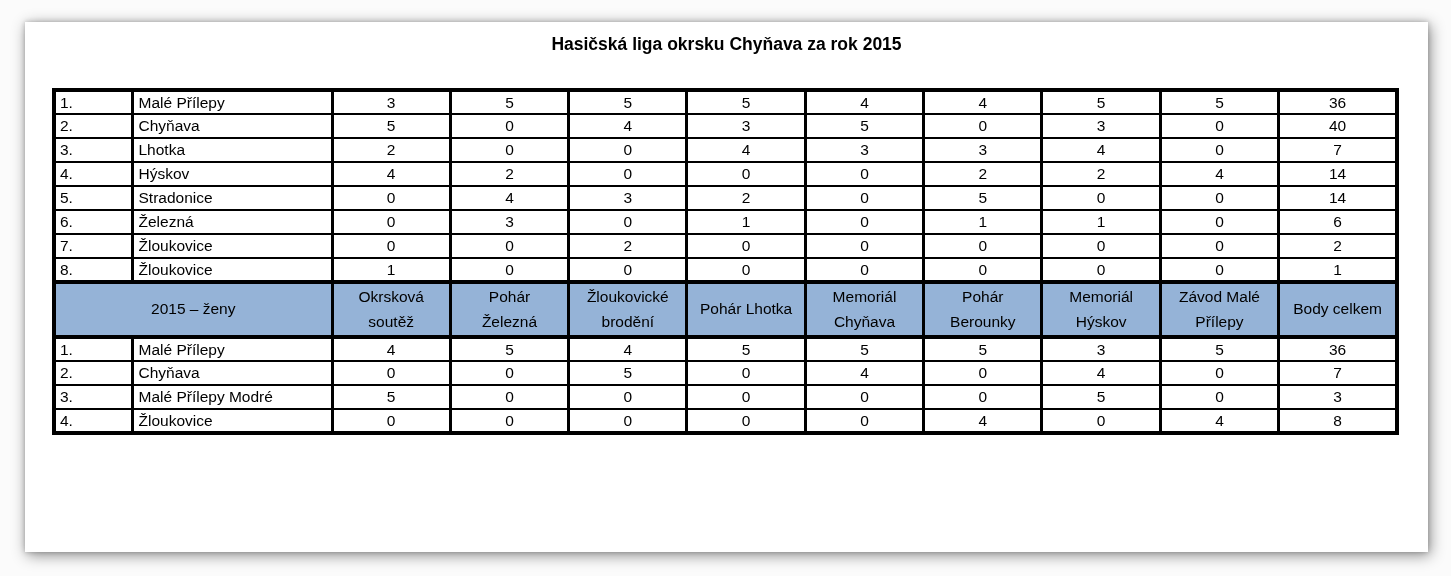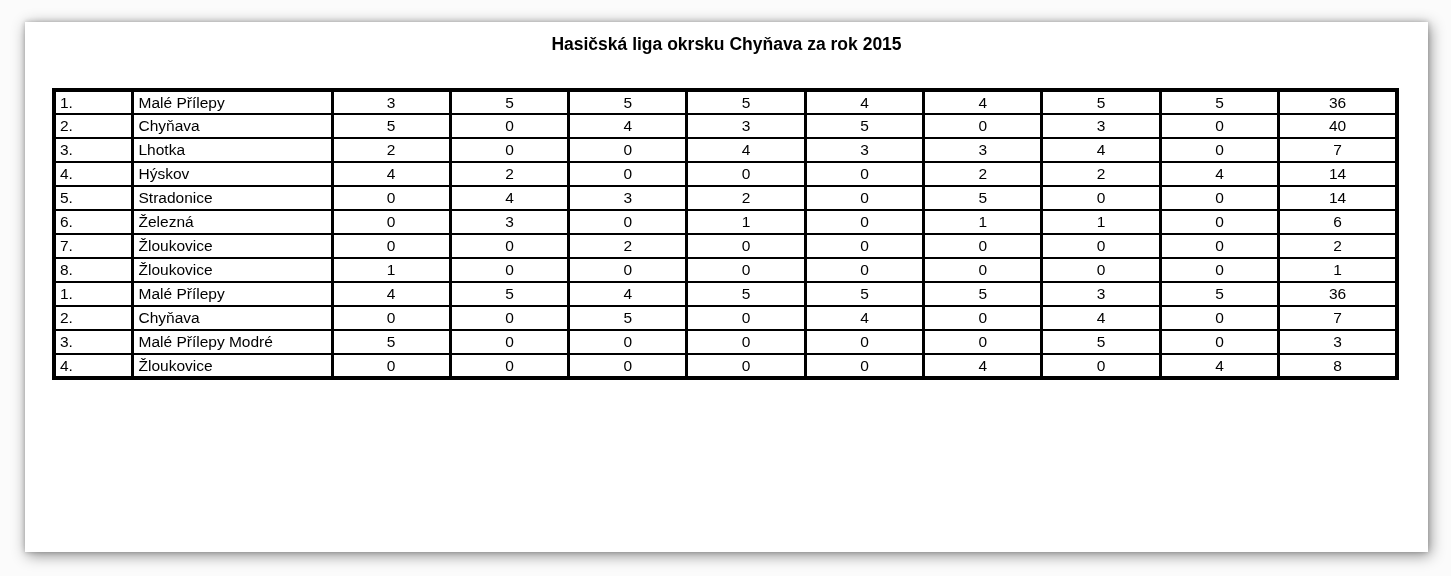--- a/index.html
+++ b/index.html
@@ -196,20 +196,39 @@
           <td class="score">0</td>
           <td class="score">0</td>
           <td class="score">0</td>
           <td class="score">0</td>
           <td class="score">0</td>
           <td class="score">0</td>
           <td class="score">0</td>
           <td class="total">1</td>
         </tr>
         <tr>
+          <th class="sec-label" colspan="2">2015 – ženy</th>
+          <th class="comp-head">Okrsková
+soutěž</th>
+          <th class="comp-head">Pohár
+Železná</th>
+          <th class="comp-head">Žloukovické
+brodění</th>
+          <th class="comp-head">Pohár Lhotka</th>
+          <th class="comp-head">Memoriál
+Chyňava</th>
+          <th class="comp-head">Pohár
+Berounky</th>
+          <th class="comp-head">Memoriál
+Hýskov</th>
+          <th class="comp-head">Závod Malé
+Přílepy</th>
+          <th class="comp-head">Body celkem</th>
+        </tr>
+        <tr>
           <td class="rank">1.</td>
           <td class="team">Malé Přílepy</td>
           <td class="score">4</td>
           <td class="score">5</td>
           <td class="score">4</td>
           <td class="score">5</td>
           <td class="score">5</td>
           <td class="score">5</td>
           <td class="score">3</td>
           <td class="score">5</td>

